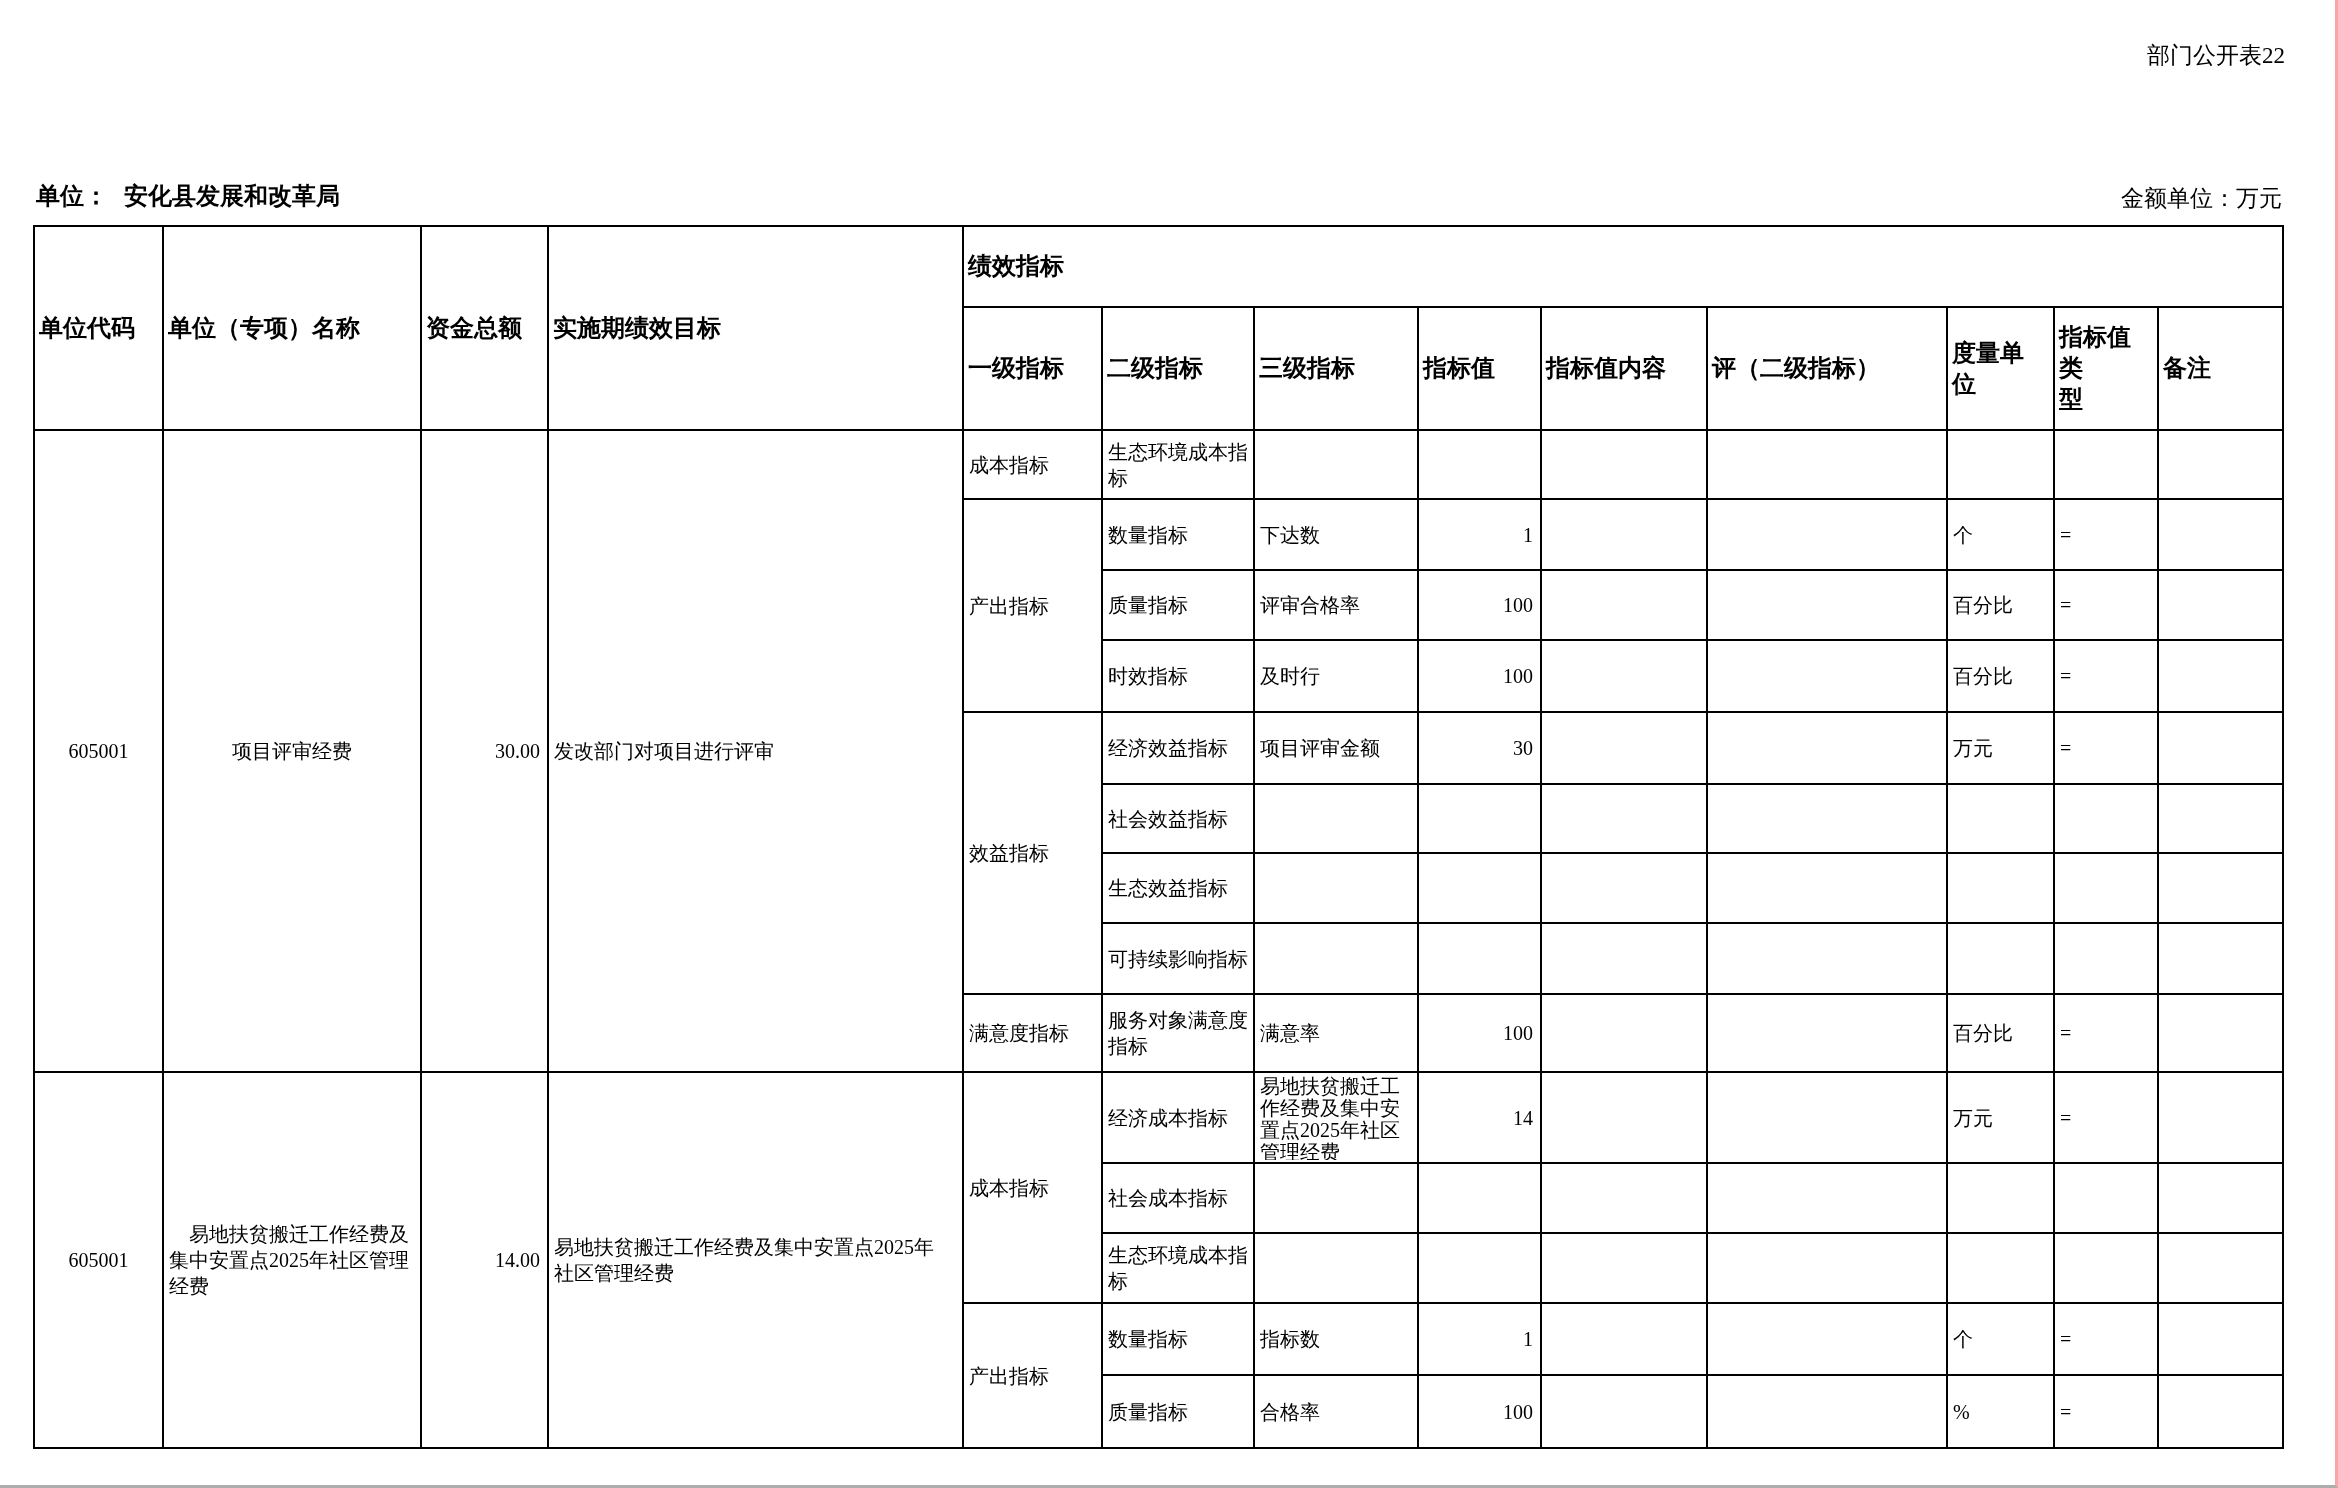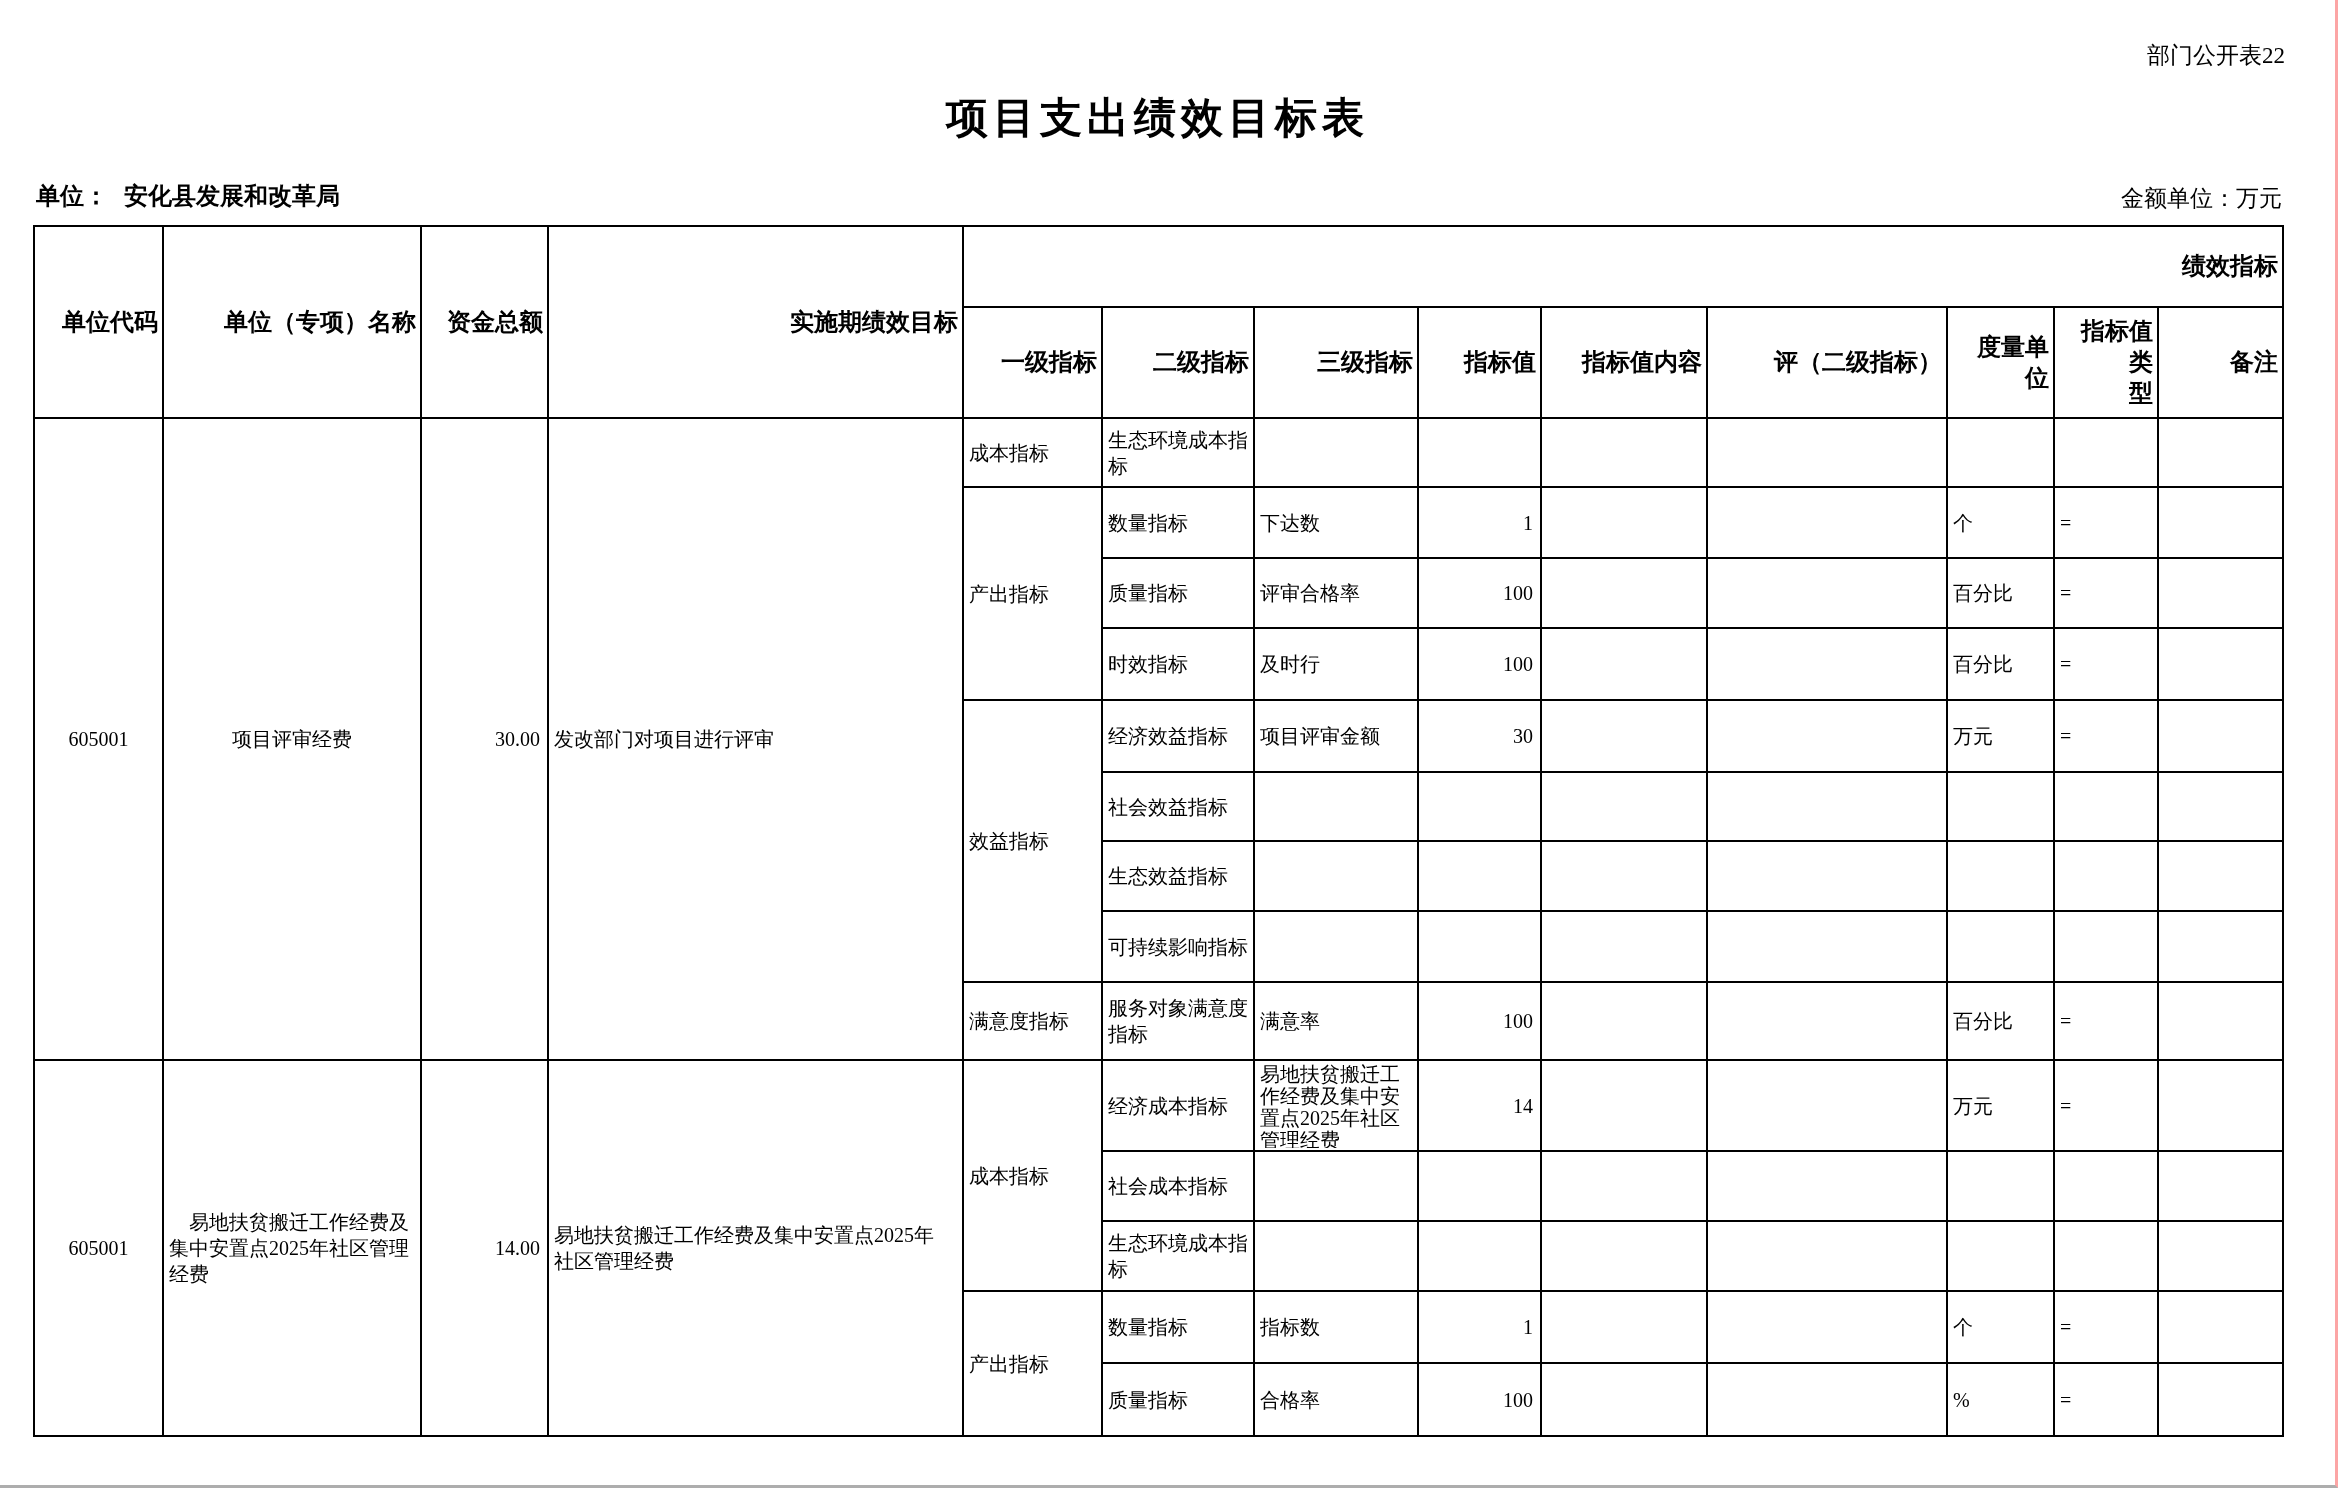--- a/index.html
+++ b/index.html
@@ -11,36 +11,35 @@
     border-right:3px solid #fca5a5;border-bottom:3px solid #adadad;background:#fff;}
   .doc-label{position:absolute;top:40px;left:33px;width:2252px;text-align:right;font-size:23px;}
   .page-title{position:absolute;top:90px;left:33px;width:2249px;text-align:center;
     font-size:42px;font-weight:bold;letter-spacing:5px;}
   .meta-left{position:absolute;top:180px;left:36px;font-size:24px;font-weight:bold;}
   .meta-left .unit-value{margin-left:16px;margin-top:25px;}
   .meta-right{position:absolute;top:183px;left:33px;width:2249px;text-align:right;font-size:23px;}
   table.perf{position:absolute;left:33px;top:225px;width:2249px;border-collapse:collapse;
     table-layout:fixed;background:#fff;}
   th,td{border:2px solid #000;overflow:hidden;box-sizing:border-box;}
-  th{font-size:24px;font-weight:bold;text-align:right;vertical-align:middle;
-     padding:8px 4px;white-space:pre-line;line-height:31px;}
+  th{font-size:24px;font-weight:bold;text-align:left;vertical-align:middle;
+     padding:14px 4px;white-space:pre-line;line-height:31px;}
   td{font-size:20px;vertical-align:middle;padding:2px 5px;line-height:26px;white-space:pre-line;}
   .al-c{text-align:center;}
   .al-l{text-align:left;}
   td.al-r{text-align:right;padding-right:7px;}
   .indent{text-indent:20px;}
   td.clip{vertical-align:top;}
   .clipbox{max-height:85px;overflow:hidden;line-height:22px;}
 </style>
 </head>
 <body>
 
 <div class="page">
   <div class="doc-label">部门公开表22</div>
-  <div class="page-title">项目支出绩效目标表</div>
   <div class="meta-left">
     <span>单位：</span><span class="unit-value">安化县发展和改革局</span>
   </div>
   <div class="meta-right">金额单位：万元</div>
   <table class="perf">
     <colgroup>
         <col style="width: 129px;">
         <col style="width: 258px;">
         <col style="width: 127px;">
         <col style="width: 415px;">

